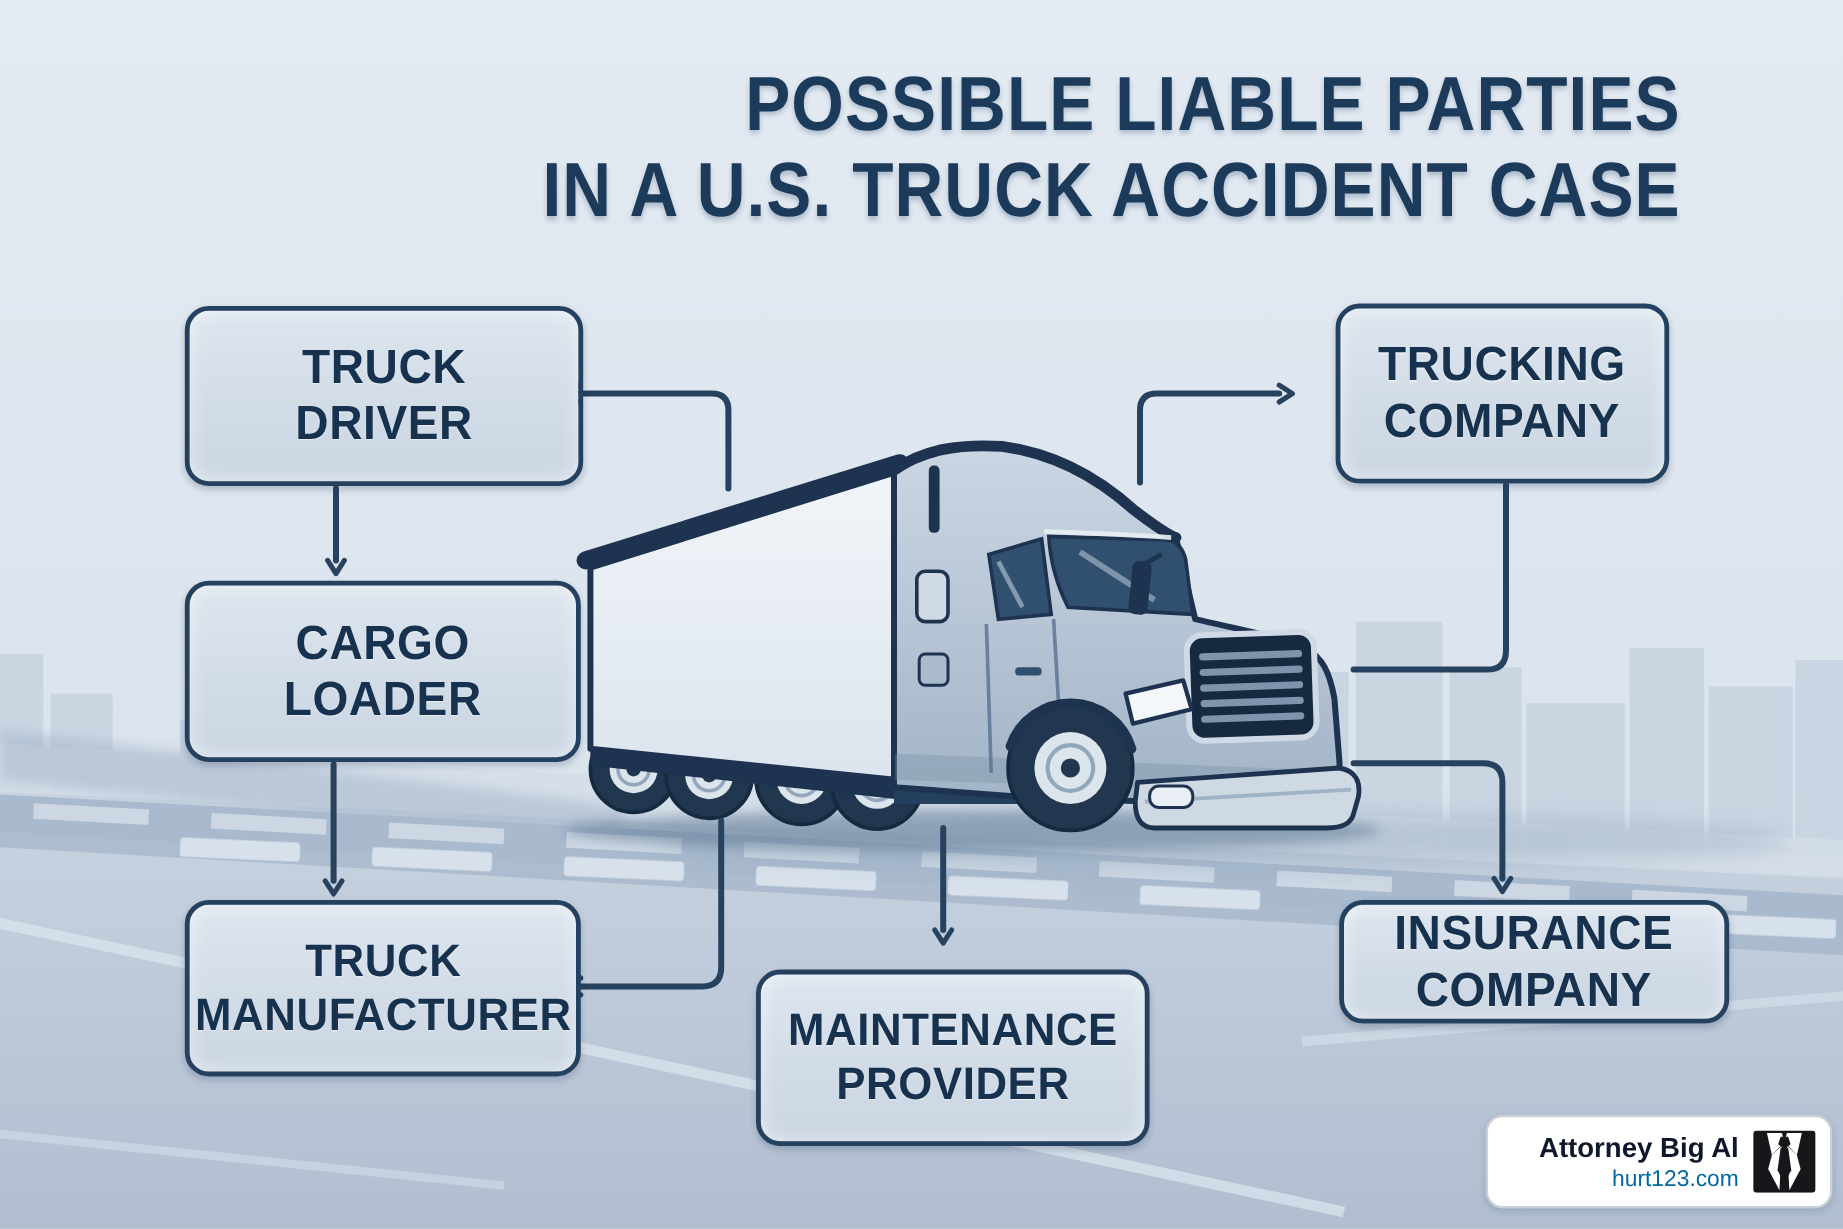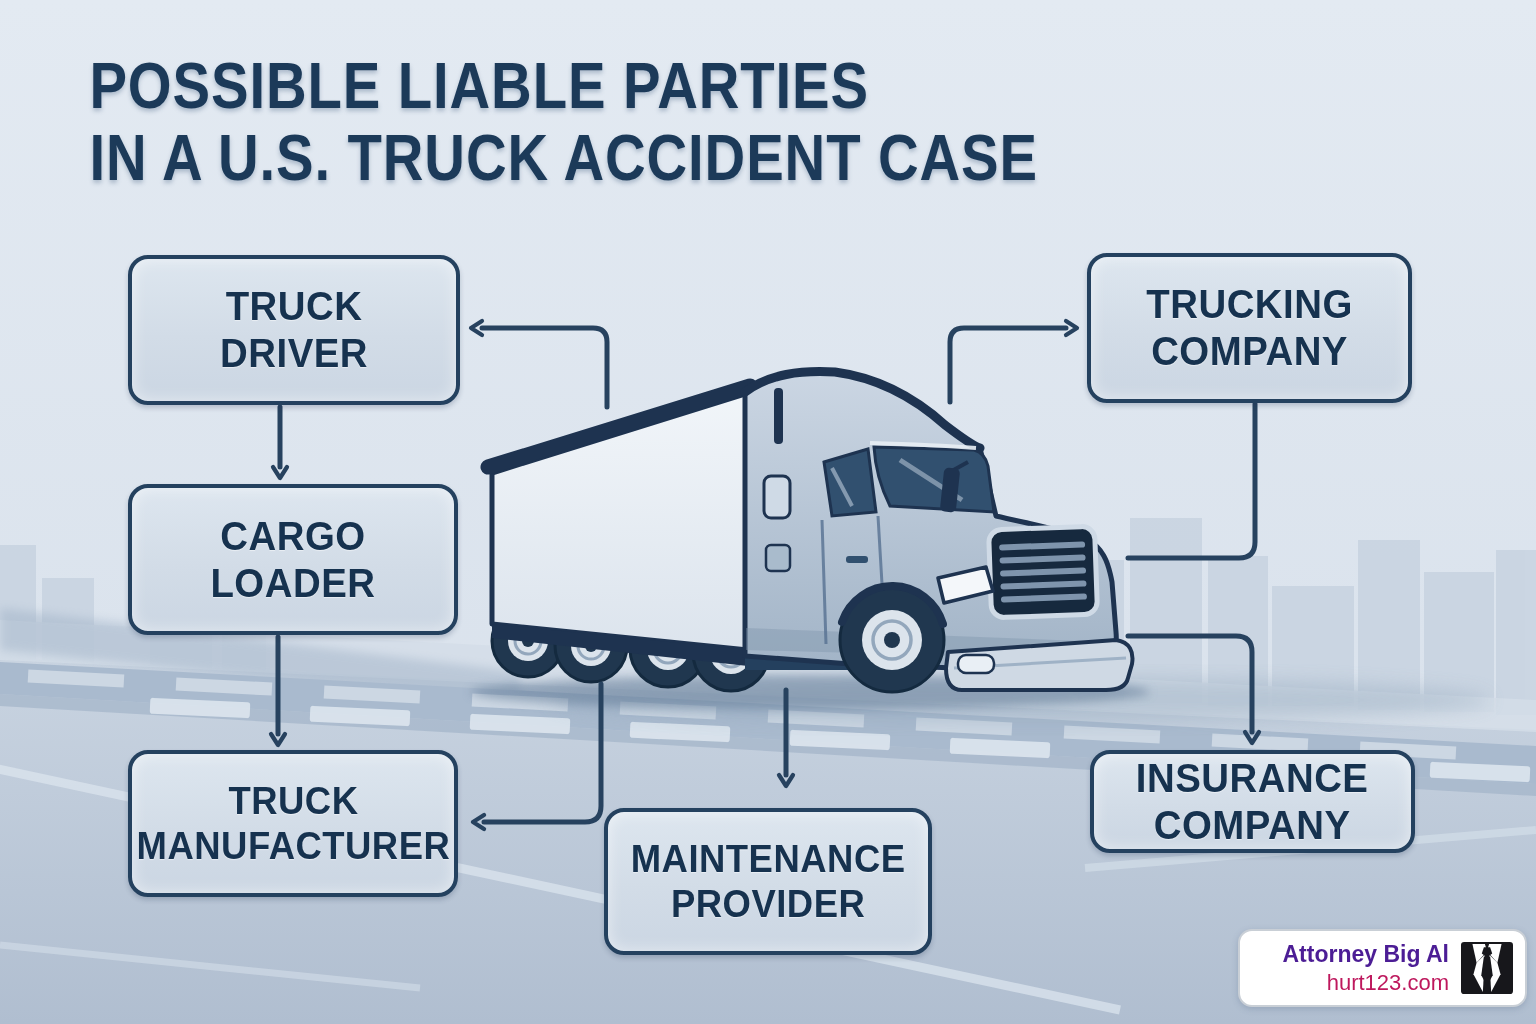--- a/index.html
+++ b/index.html
@@ -3,49 +3,49 @@
 <meta charset="utf-8">
 <style>
   html,body{margin:0;padding:0;background:#8a9aad;}
   .stage{
     position:relative; width:1536px; height:1024px; overflow:hidden;
     background:#dde5ef;
     font-family:"Liberation Sans","DejaVu Sans",sans-serif;
   }
   .scene{position:absolute; inset:0;}
   .title{
-    position:absolute; left:0; top:50px; width:1490px; text-align:left;
+    position:absolute; left:0; top:50px; width:1490px; text-align:right;
     color:#1c3a59; font-weight:700; line-height:72px; font-size:64px;
     letter-spacing:1px;
     text-shadow:0 3px 5px rgba(108,130,158,.45);
   }
   .title-line{display:block; transform:scaleX(.88); transform-origin:50% 50%; white-space:nowrap;}
   .party-box{
     position:absolute; box-sizing:border-box;
     border:4px solid #24415f; border-radius:20px;
     background:linear-gradient(180deg,#dde6ef 0%,#d2dce7 55%,#cbd6e3 100%);
     box-shadow:0 3px 5px rgba(30,50,80,.22), inset 0 0 16px rgba(255,255,255,.55);
-    display:flex; align-items:center; justify-content:center; text-align:center;
+    display:flex; align-items:center; justify-content:center; text-align:center;margin-left:26px;
   }
   .party-label{
     white-space:pre-line; color:#16324f; font-weight:700; font-size:40px;
     line-height:1.17; letter-spacing:.5px; transform:scaleX(.96);
     text-shadow:0 1px 1px rgba(255,255,255,.5);
   }
   .watermark{
     position:absolute; left:1238px; top:929px; width:289px; height:78px;
     box-sizing:border-box; background:#ffffff;
     border:2px solid #c9cfd6; border-radius:14px;
     box-shadow:0 2px 6px rgba(90,110,140,.3);
     display:flex; align-items:center; justify-content:flex-end;
     gap:12px; padding:0 12px 0 16px;
   }
   .wm-text{text-align:right;}
-  .wm-brand{font-size:23px; font-weight:700; color:#4c1d95; line-height:1.25;}
-  .wm-site{font-size:22px; color:#be185d; line-height:1.25;}
+  .wm-brand{font-size:23px; font-weight:700; color:#0f172a; line-height:1.25;}
+  .wm-site{font-size:19px; color:#0369a1; line-height:1.25;}
   .wm-logo{width:52px; height:52px; flex:0 0 auto;}
 </style>
 </head>
 <body>
 
 <div class="stage">
 
   <svg class="scene" viewBox="0 0 1536 1024">
     <defs>
       <linearGradient id="sky" x1="0" y1="0" x2="0" y2="1">
@@ -251,21 +251,21 @@
   <div class="party-box" style="left:128px; top:484px; width:330px; height:151px;">
     <span class="party-label">CARGO
 LOADER</span>
   </div>
 
   <div class="party-box" style="left:128px; top:750px; width:330px; height:147px;">
     <span class="party-label" style="font-size:38px;">TRUCK
 MANUFACTURER</span>
   </div>
 
-  <div class="party-box" style="left:1087px; top:253px; width:325px; height:150px;">
+  <div class="party-box" style="left:1087px; top:253px; width:278px; height:150px;">
     <span class="party-label">TRUCKING
 COMPANY</span>
   </div>
 
   <div class="party-box" style="left:1090px; top:750px; width:325px; height:103px;">
     <span class="party-label">INSURANCE
 COMPANY</span>
   </div>
 
   <div class="party-box" style="left:604px; top:808px; width:328px; height:147px;">

